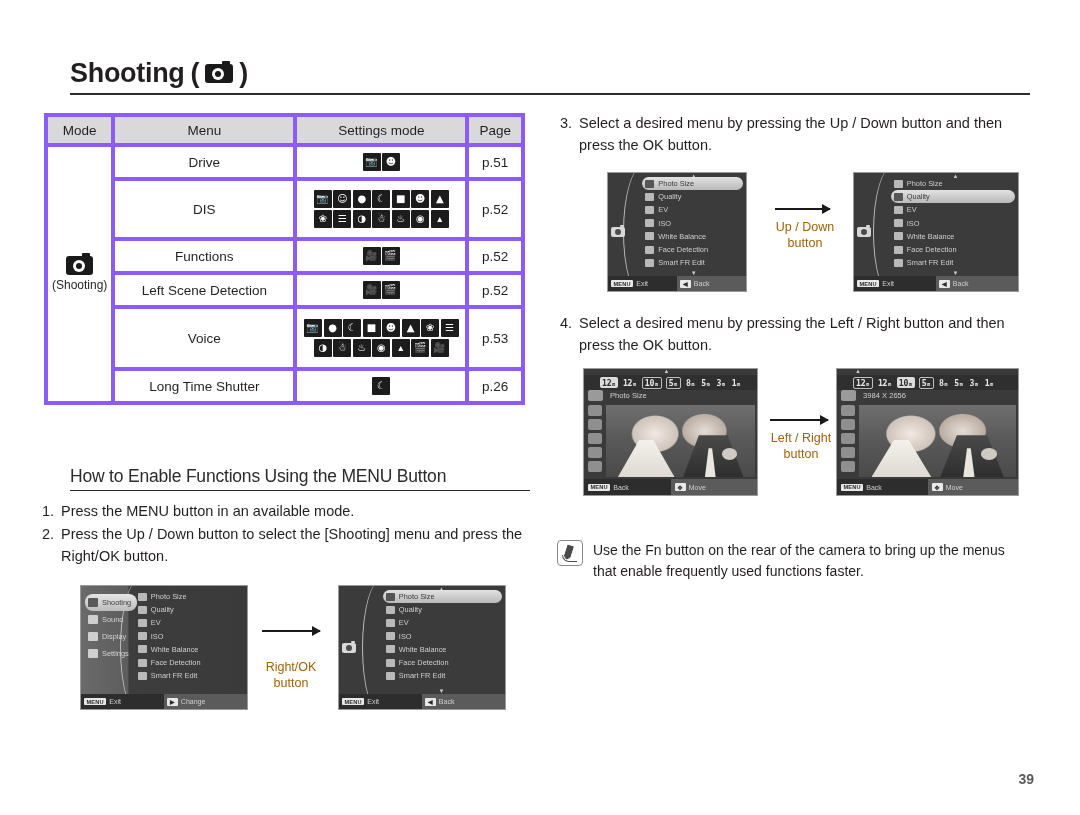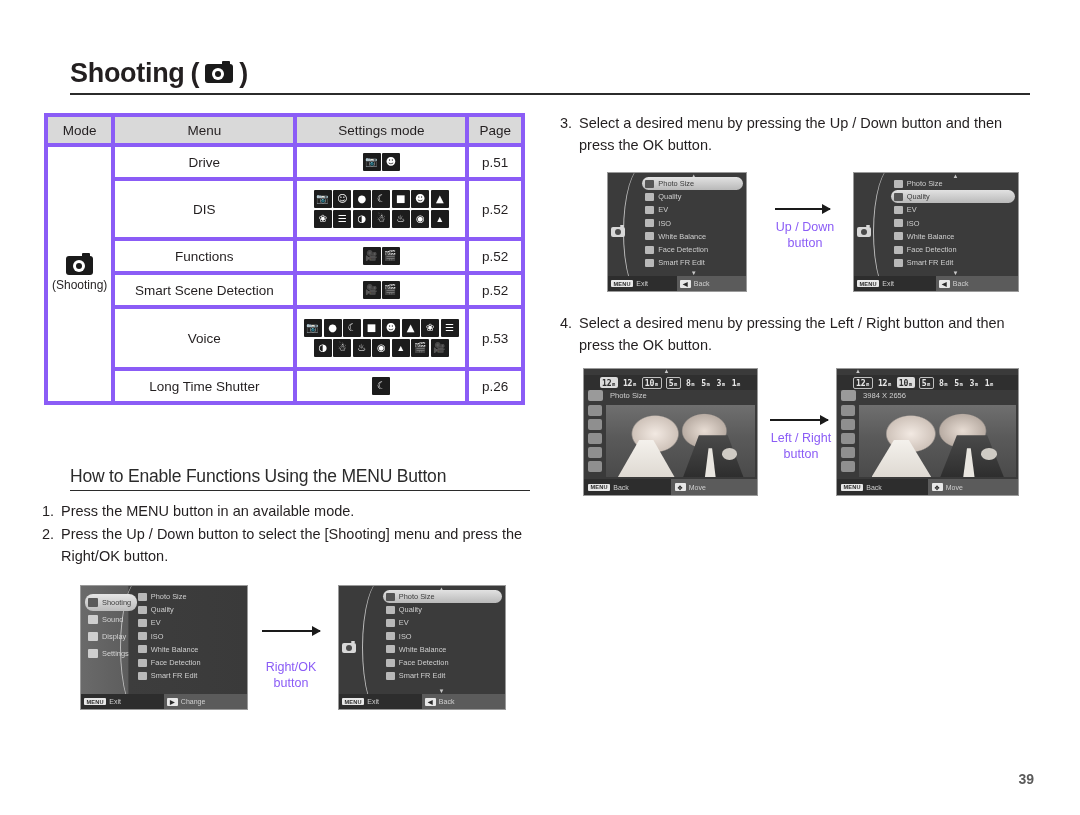--- a/index.html
+++ b/index.html
@@ -268,21 +268,21 @@
   .arrow {
     position:absolute; height:2px; background:#1a1a1a;
   }
   .arrow::after {
     content:""; position:absolute; right:-1px; top:-4px;
     border-left:9px solid #1a1a1a;
     border-top:5px solid transparent;
     border-bottom:5px solid transparent;
   }
   .arrow-label {
-    position:absolute; text-align:center; font-size:12.5px; line-height:16px; color:#8b5cf6;
+    position:absolute; text-align:center; font-size:12.5px; line-height:16px; color:#a16207;
   }
 
   
   .note {
     position:absolute; left:557px; top:540px; width:470px;
     display:flex; gap:10px; font-size:14px; line-height:21px;
   }
   .note-icon {
     width:26px; height:26px; flex:none; border:1.6px solid #8a8a8a; border-radius:4px;
     position:relative; background:#fff;
@@ -378,21 +378,21 @@
         <td>
           <div class="icon-grid">
             <span class="micon">🎥</span>
             <span class="micon">🎬</span>
           </div>
         </td>
         <td>p.52</td>
       </tr>
 
       <tr class="r-ssd">
-        <td>Smart Scene Detection</td>
+        <td>Left Scene Detection</td>
         <td>
           <div class="icon-grid">
             <span class="micon">🎥</span>
             <span class="micon">🎬</span>
           </div>
         </td>
         <td>p.52</td>
       </tr>
 
       <tr class="r-voice">
@@ -767,16 +767,23 @@
         <span class="lcd-key">MENU</span>
         <span>Back</span>
       </div>
       <div class="seg" style="background:#5b5b5b;height:100%;">
         <span class="lcd-key tri">✥</span>
         <span>Move</span>
       </div>
     </div>
   </div>
 
+  <div class="note">
+    <div class="note-icon">
+      <span class="pen"></span>
+        <span class="swoosh"></span>
+    </div>
+    <div>Use the Fn button on the rear of the camera to bring up the menus that enable frequently used functions faster.</div>
+  </div>
 
   <div class="pagenum">39</div>
 
 </div>
 
 </body></html>

